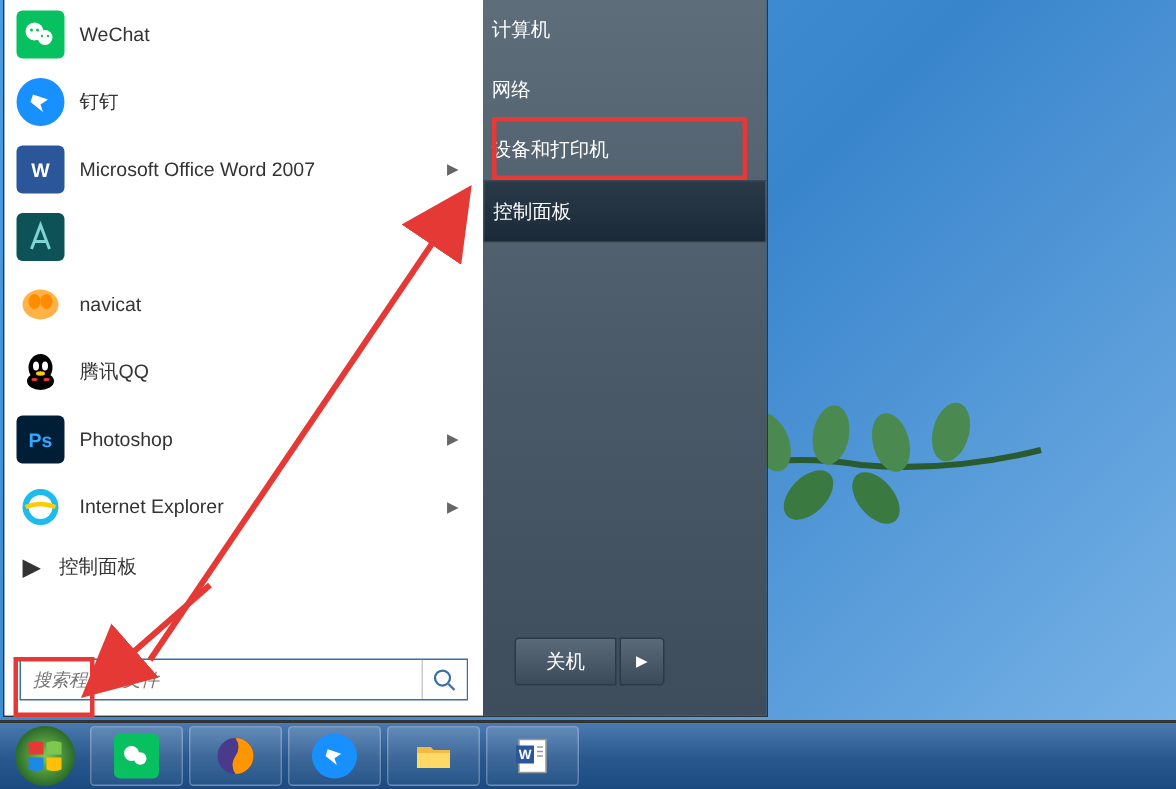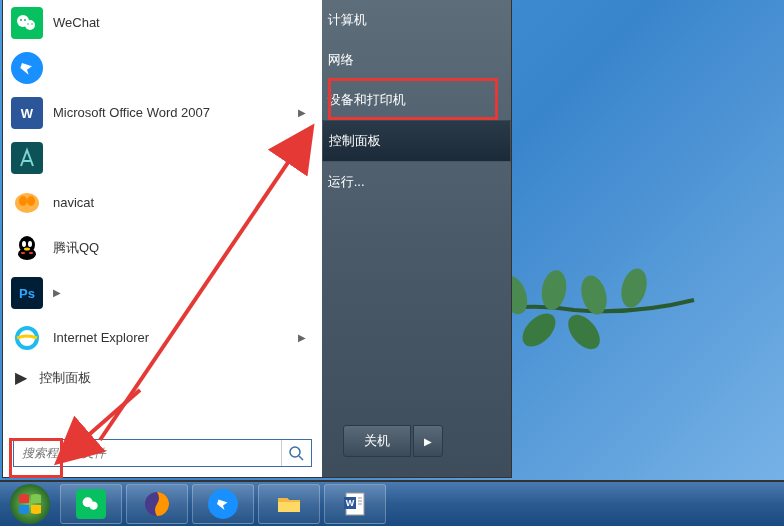--- a/index.html
+++ b/index.html
@@ -91,20 +91,21 @@
         </div>
         <span class="program-label">WeChat</span>
       </div>
 
       <div class="program-item">
         <div class="program-icon icon-dingtalk" style="border-radius:50%;">
           <svg width="20" height="20" viewBox="0 0 24 24">
               <path d="M 6 6 L 18 10 L 12 14 L 14 20 L 4 12 Z" fill="#fff"></path>
             </svg>
         </div>
+        <span class="program-label">钉钉</span>
       </div>
 
       <div class="program-item">
         <div class="program-icon icon-word">
           <svg width="28" height="28" viewBox="0 0 28 28">
               <rect x="2" y="4" width="24" height="20" fill="#2b579a"></rect>
               <text x="14" y="19" text-anchor="middle" fill="#fff" font-size="13" font-weight="bold" font-family="serif">W</text>
             </svg>
         </div>
         <span class="program-label">Microsoft Office Word 2007</span>
@@ -146,20 +147,21 @@
         <span class="program-label">腾讯QQ</span>
       </div>
 
       <div class="program-item">
         <div class="program-icon icon-ps">
           <svg width="28" height="28" viewBox="0 0 28 28">
               <rect width="28" height="28" fill="#001e36" rx="3"></rect>
               <text x="14" y="19" text-anchor="middle" fill="#31a8ff" font-size="13" font-weight="bold">Ps</text>
             </svg>
         </div>
+        <span class="program-label">Photoshop</span>
         <span class="submenu-arrow">▶</span>
       </div>
 
       <div class="program-item">
         <div class="program-icon icon-ie">
           <svg width="28" height="28" viewBox="0 0 28 28">
               <circle cx="14" cy="14" r="10" fill="none" stroke="#1ebbee" stroke-width="4"></circle>
               <path d="M 4 14 Q 14 10 24 14" stroke="#ffcc00" stroke-width="3" fill="none"></path>
             </svg>
         </div>
@@ -184,21 +186,20 @@
         </button>
       </div>
     </div>
   </div>
 
   <div class="right-panel">
     <div class="right-item">计算机</div>
     <div class="right-item">网络</div>
     <div class="right-item">设备和打印机</div>
     <div class="right-item highlighted">控制面板</div>
-    <div class="right-item">运行...</div>
 
     <div class="shutdown-area">
       <button class="shutdown-btn">关机</button>
       <button class="shutdown-arrow">▶</button>
     </div>
   </div>
 </div>
 
 <div class="annotation-box-control"></div>
 <div class="annotation-box-start"></div>

